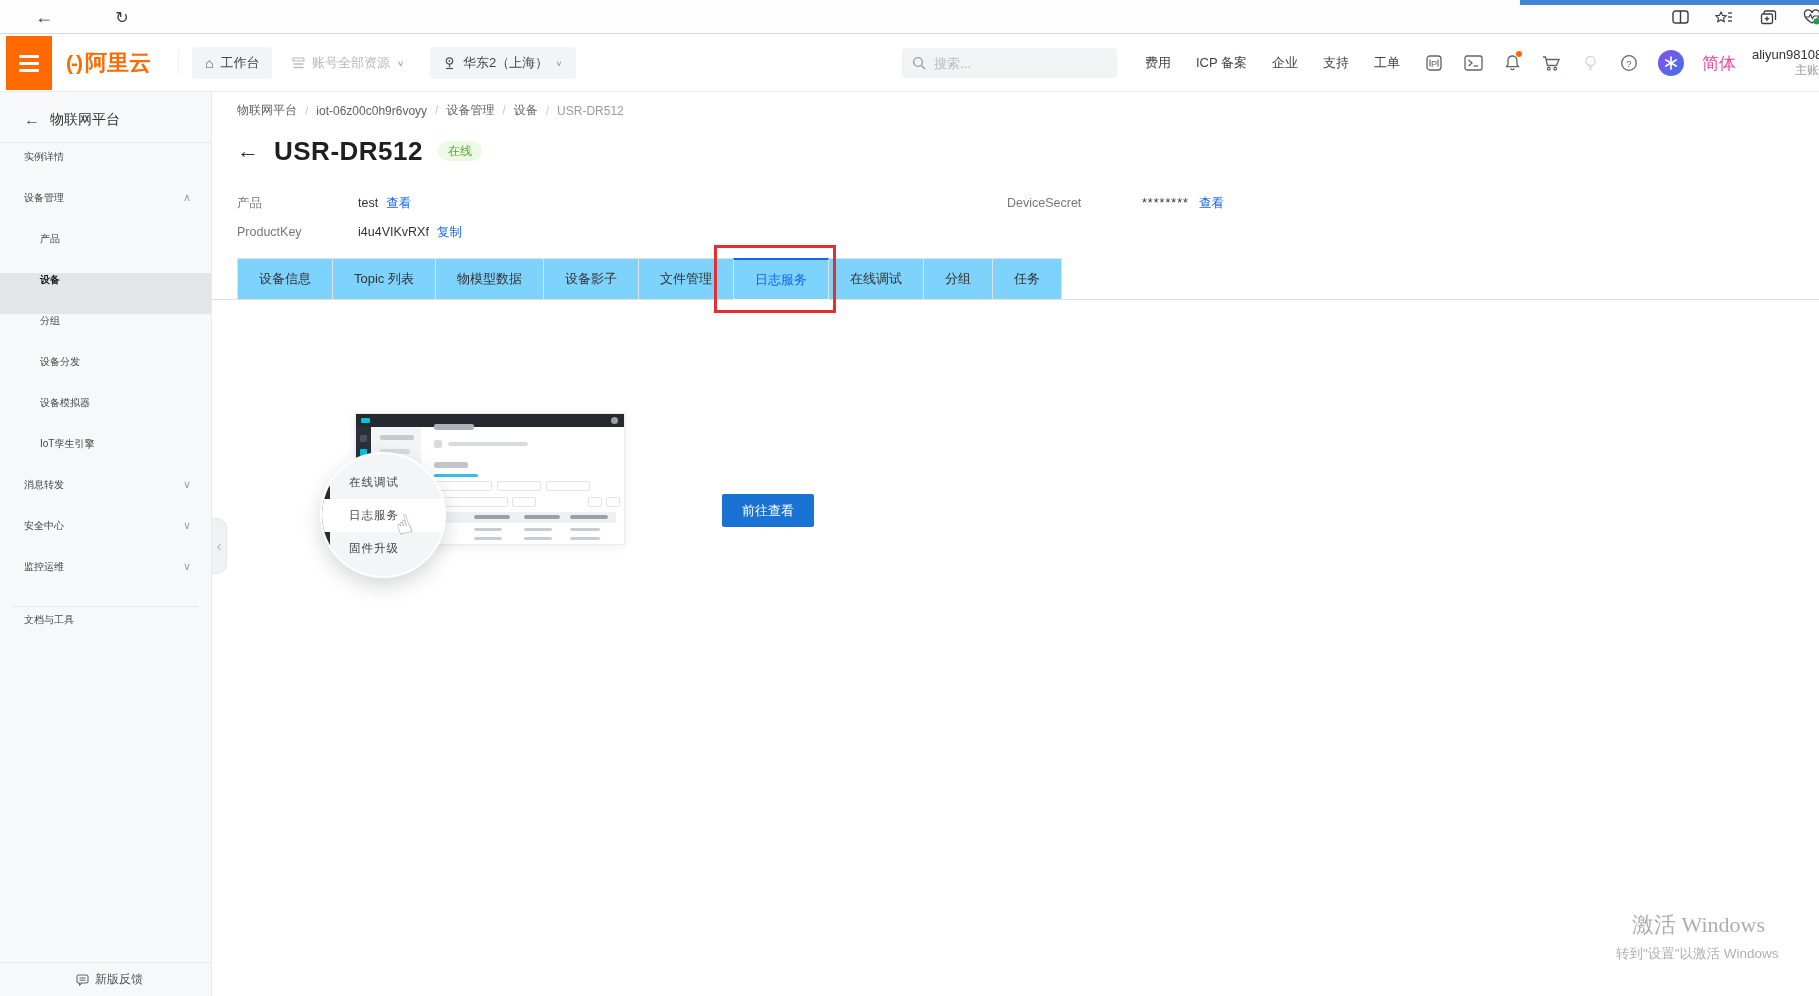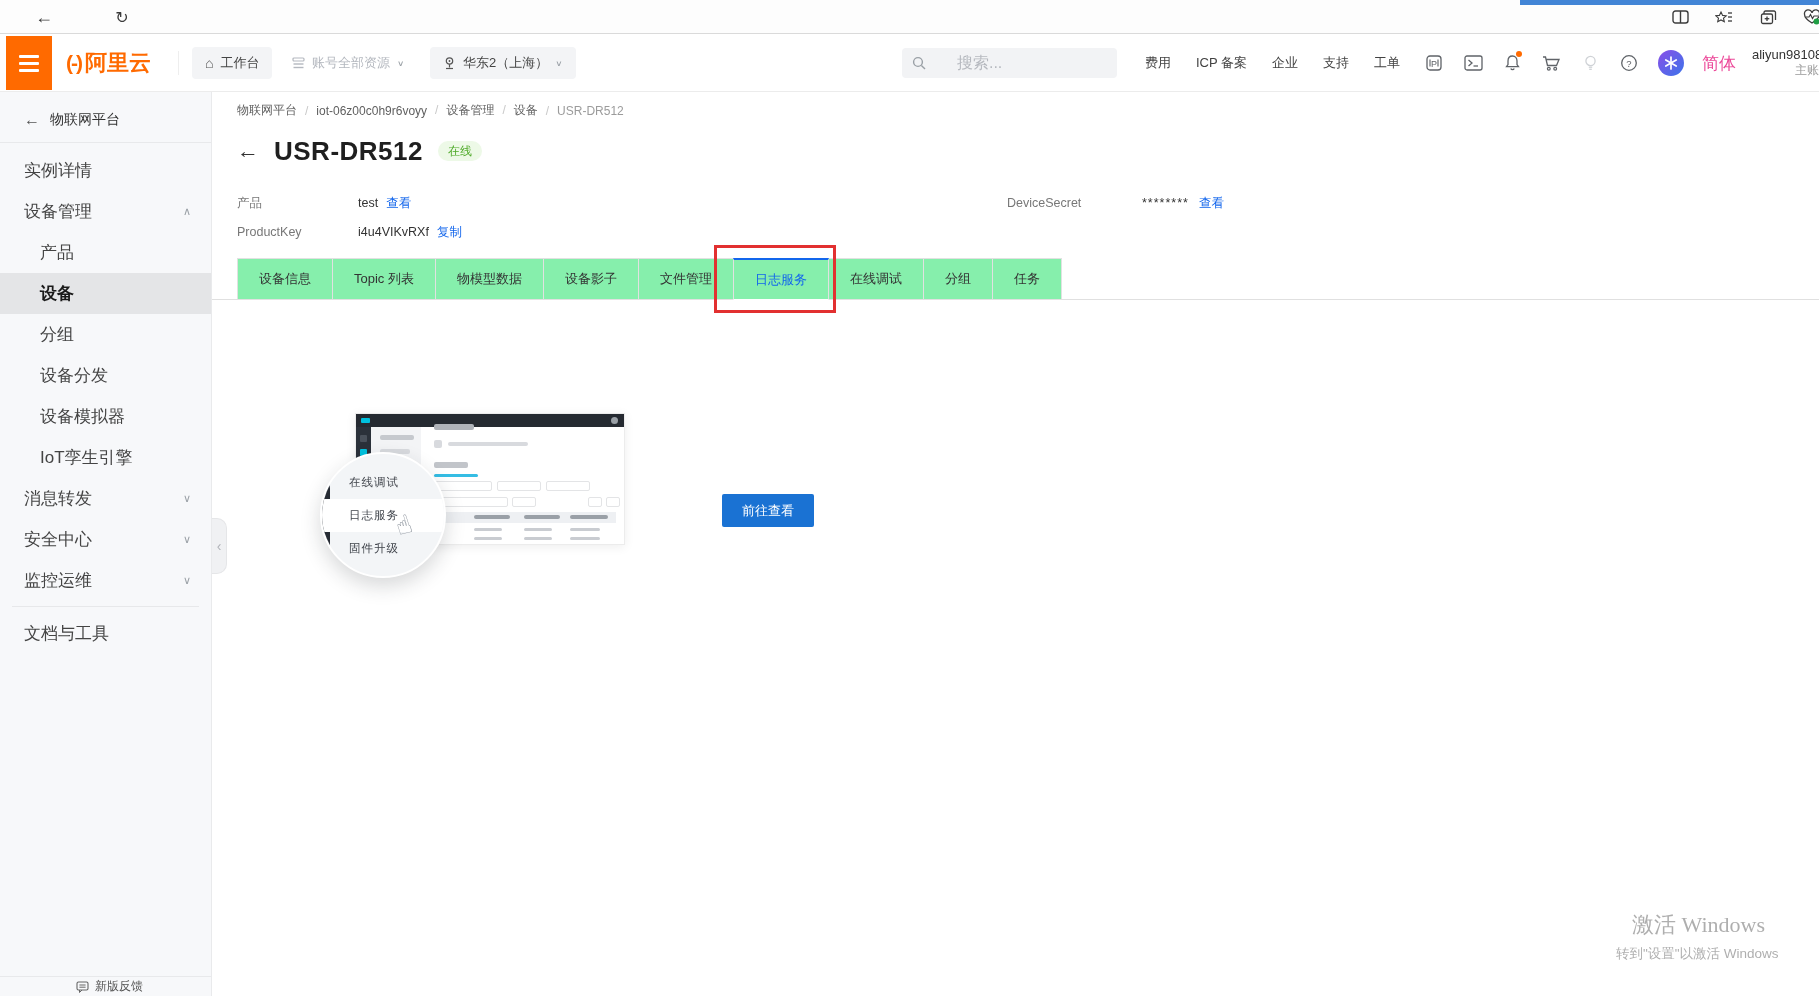--- a/index.html
+++ b/index.html
@@ -26,49 +26,49 @@
   .brand { position:absolute; left:66px; top:0; height:58px; display:flex; align-items:center; color:var(--orange); font-weight:bold; font-size:22px; cursor:pointer; }
   .brand .mark { letter-spacing:-2px; margin-right:4px; font-size:21px; }
   .nav-divider { position:absolute; left:178px; top:17px; width:1px; height:24px; background:#eee; }
   .chip { position:absolute; top:13px; height:32px; background:#f3f4f6; border-radius:4px; display:flex; align-items:center; padding:0 13px; gap:7px; font-size:13px; color:#444; cursor:pointer; }
   .chip-work { left:192px; }
   .chip-region { left:430px; }
   .nav-res { position:absolute; left:292px; top:13px; height:32px; display:flex; align-items:center; gap:7px; font-size:13px; color:#b4b8bf; cursor:pointer; }
   .chev-s { font-size:10px; color:#9aa0a6; transform:scaleY(.8); }
   .nav-right { position:absolute; right:0; top:0; height:58px; display:flex; align-items:center; }
   .searchbox { width:215px; height:30px; background:#f2f3f5; border-radius:4px; display:flex; align-items:center; padding:0 10px; gap:8px; margin-right:28px; cursor:text; }
-  .searchbox input { border:none; outline:none; background:transparent; font-size:16px; color:#333; width:160px; font-family:inherit;margin-left:23px; }
+  .searchbox input { border:none; outline:none; background:transparent; font-size:13px; color:#333; width:160px; font-family:inherit; }
   .searchbox input::placeholder { color:#b6b9bf; }
   .nav-links { display:flex; gap:25px; margin-right:24px; }
   .nav-link { font-size:13px; color:#424242; cursor:pointer; white-space:nowrap; }
   .nav-icons { display:flex; gap:19px; align-items:center; margin-right:18px; }
   .nico { width:20px; height:20px; display:flex; align-items:center; justify-content:center; position:relative; cursor:pointer; color:#5f6368; }
   .dot-orange { position:absolute; right:0px; top:-2px; width:6px; height:6px; border-radius:50%; background:#ff6a00; }
   .avatar { width:26px; height:26px; border-radius:50%; background:linear-gradient(135deg,#8a4fe8,#3c74ea); display:flex; align-items:center; justify-content:center; cursor:pointer; }
   .lang { font-size:17px; color:#ec4899; margin-right:16px; cursor:pointer; }
   .account { width:67px; overflow:hidden; cursor:pointer; }
   .account .a1 { font-size:13px; color:#333; white-space:nowrap; }
   .account .a2 { font-size:12px; color:#999; text-align:right; white-space:nowrap; }
 
   
   .sidebar { position:absolute; left:0; top:92px; width:212px; bottom:0; background:#f7f8fa; border-right:1px solid #e9eaec; z-index:10; }
   .side-head { position:absolute; left:0; top:14px; height:28px; display:flex; align-items:center; padding-left:24px; gap:10px; cursor:pointer; }
   .side-head .arr { font-size:16px; color:#555; }
   .side-head .ttl { font-size:14px; color:#333; }
   .side-div { position:absolute; left:0; right:0; top:50px; border-top:1px solid #e8e9eb; }
   .side-items { position:absolute; left:0; right:0; top:58px; }
-  .side-item { position:relative; height:41px; display:flex; align-items:center; font-size:17px; color:#444; padding-left:24px; cursor:pointer; }
+  .side-item { position:relative; height:41px; display:flex; font-size:10px; color:#444; padding-left:24px; cursor:pointer; }
   .side-item[data-type="sub"] { padding-left:40px; }
   .side-item[data-active="true"] { background:#e4e5e7; font-weight:bold; color:#1a1a1a; }
   .side-item .chev { position:absolute; right:20px; color:#9aa0a6; font-size:11px; }
   .side-item[data-arrow="down"] .chev::after { content:"∨"; }
   .side-item[data-arrow="up"] .chev::after { content:"∧"; }
   .side-item[data-type="top2"] { margin-top:12px; }
   .side-item[data-type="top2"]::before { content:""; position:absolute; top:-7px; left:12px; right:12px; border-top:1px solid #e7e8ea; }
-  .side-feedback { position:absolute; left:0; right:0; bottom:0; height:20px; border-top:1px solid #e8e9eb; display:flex; align-items:center; padding-left:76px; gap:6px; font-size:12px; color:#555; cursor:pointer; }
+  .side-feedback { position:absolute; left:0; right:0; bottom:0; height:34px; border-top:1px solid #e8e9eb; display:flex; align-items:center; padding-left:76px; gap:6px; font-size:12px; color:#555; cursor:pointer; }
   .collapse-handle { position:absolute; left:212px; top:518px; width:15px; height:56px; background:#f0f1f3; border:1px solid #e5e6e8; border-left:none; border-radius:0 10px 10px 0; display:flex; align-items:center; justify-content:center; color:#b0b3b8; font-size:14px; cursor:pointer; z-index:11; }
 
   
   .main { position:absolute; left:212px; top:92px; right:0; bottom:0; background:#fff; }
   .breadcrumb { position:absolute; left:25px; top:10px; display:flex; align-items:center; font-size:12px; }
   .crumb { color:#5f5f5f; cursor:pointer; }
   .crumb[data-muted="true"] { color:#9b9b9b; cursor:default; }
   .crumb ~ .crumb::before { content:"/"; color:#c8c8c8; margin:0 8px; }
   .titlerow { position:absolute; left:25px; top:40px; height:38px; display:flex; align-items:center; }
   .back-arrow { font-size:22px; color:#333; margin-right:15px; cursor:pointer; }
@@ -78,21 +78,21 @@
   .inforow .lbl { width:121px; color:#777; }
   .inforow .val { color:#333; }
   .inforow .lnk { color:var(--blue); margin-left:8px; cursor:pointer; }
   .inforow2 { position:absolute; left:795px; height:18px; display:flex; align-items:center; font-size:12.5px; }
   .inforow2 .lbl { width:135px; color:#777; }
   .inforow2 .val { color:#333; letter-spacing:1px; }
   .inforow2 .lnk { color:var(--blue); margin-left:10px; cursor:pointer; }
 
   .tabs-baseline { position:absolute; left:0; right:0; top:207px; border-top:1px solid #e0e0e0; z-index:1; }
   .tabs { position:absolute; left:25px; top:166px; height:42px; display:flex; z-index:2; }
-  .tab { position:relative; height:42px; display:flex; align-items:center; padding:0 21px; font-size:13px; color:#333; background:#86efac; border:1px solid #e1e1e1; cursor:pointer; }
+  .tab { position:relative; height:42px; display:flex; align-items:center; padding:0 21px; font-size:13px; color:#333; background:#7dd3fc; border:1px solid #e1e1e1; cursor:pointer; }
   .tab ~ .tab { margin-left:-1px; }
   .tab[data-active="true"] { color:var(--blue); border-top:2px solid var(--blue); border-bottom-color:#fff; z-index:3; }
   .redbox { display:none; position:absolute; left:-20px; top:-15px; right:-8px; bottom:-14px; border:3px solid var(--red); z-index:5; pointer-events:none; }
   .tab[data-active="true"] .redbox { display:block; }
 
   
   .illus { position:absolute; left:108px; top:318px; width:320px; height:180px; }
   .mini { position:absolute; left:35px; top:3px; width:270px; height:132px; background:#fff; border:1px solid #ececec; box-shadow:0 2px 10px rgba(0,0,0,.07); }
   .mini-head { position:absolute; left:0; top:0; right:0; height:13px; background:#252a31; }
   .mini-logo { position:absolute; left:5px; top:4px; width:9px; height:5px; background:var(--cyan); border-radius:1px; }

